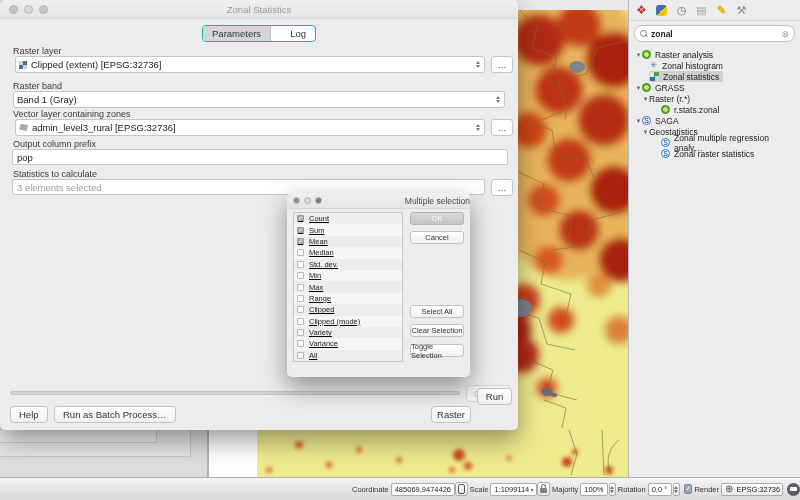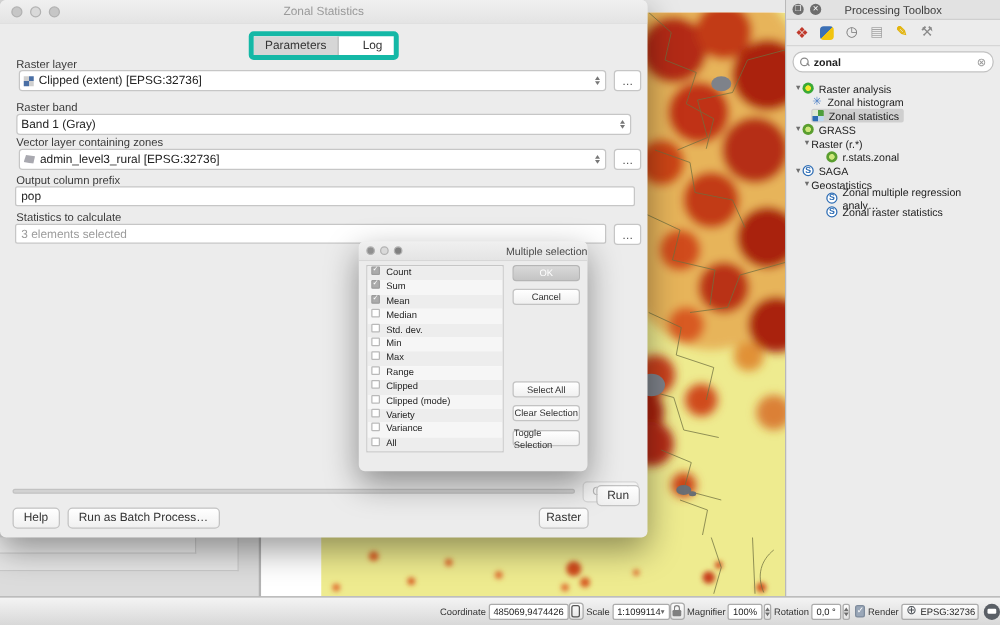--- a/index.html
+++ b/index.html
@@ -66,21 +66,21 @@
   
   .dialog{position:absolute;background:#ececec;border-radius:5px;box-shadow:0 10px 26px rgba(0,0,0,.4);box-sizing:border-box;}
   .titlebar{position:relative;display:flex;align-items:center;height:18px;border-bottom:1px solid #d7d7d7;border-radius:5px 5px 0 0;background:linear-gradient(#f0f0f0,#e4e4e4);}
   .dots{display:flex;gap:6px;margin-left:9px;}
   .dot{width:9px;height:9px;border-radius:50%;background:#c6c6c6;border:0.5px solid #b2b2b2;box-sizing:border-box;}
   .dot.mid{background:#d9d9d9;}
   .win-title{position:absolute;left:0;right:0;text-align:center;font-size:9.5px;color:#9a9a9a;}
 
   
   .zonal{left:0;top:0;width:518px;height:430px;}
-  .seg{display:flex;width:fit-content;margin:6px auto 16px;border:4px solid #14b8a6;border-radius:4px;overflow:hidden;background:#fff;gap:10px;}
+  .seg{display:flex;width:fit-content;margin:6px auto 16px;border:1px solid #14b8a6;border-radius:4px;overflow:hidden;background:#fff;gap:10px;}
   .seg span{font-size:9.5px;color:#333;padding:2px 9px;}
   .seg .on{background:#d6d6d6;border-right:1px solid #bdbdbd;}
   .fld-lbl{position:absolute;font-size:9px;color:#3a3a3a;}
   .combo{position:absolute;height:17px;background:#fff;border:1px solid #c6c6c6;border-radius:3px;display:flex;align-items:center;padding:0 3px;box-sizing:border-box;font-size:9.5px;color:#222;}
   .combo .stp{margin-left:auto;display:flex;flex-direction:column;gap:1px;padding-right:1px;}
   .stp i{display:block;width:0;height:0;border-left:2.5px solid transparent;border-right:2.5px solid transparent;}
   .stp .u{border-bottom:3px solid #777;} .stp .d{border-top:3px solid #777;}
   .ras-ic{width:8px;height:8px;margin-right:4px;background:conic-gradient(#4a6fa5 0 25%, #cfcfcf 0 50%, #4a6fa5 0 75%, #cfcfcf 0);flex:0 0 auto;}
   .vec-ic{width:9px;height:7px;margin-right:4px;background:#a9a9b0;clip-path:polygon(20% 0,100% 15%,85% 100%,0 80%);flex:0 0 auto;}
   .browse{position:absolute;width:22px;height:17px;background:#fff;border:1px solid #c6c6c6;border-radius:3px;font-size:9px;color:#444;display:flex;align-items:center;justify-content:center;box-sizing:border-box;}
@@ -91,21 +91,21 @@
   .btn.disabled{color:#b5b5b5;background:#f3f3f3;border-color:#d6d6d6;}
 
   
   .multi{left:287px;top:193px;width:183px;height:184px;}
   .multi .titlebar{height:15px;}
   .multi .dots{gap:4px;margin-left:6px;}
   .multi .dot{width:7px;height:7px;}
   .multi .dot.d1{background:#8f8f8f;} .multi .dot.d3{background:#7f7f7f;}
   .multi .win-title{font-size:8.5px;color:#4a4a4a;text-align:right;}
   .ms-list{position:absolute;left:6px;top:19px;width:110px;height:150px;background:#fff;border:1px solid #c6c6c6;box-sizing:border-box;overflow:hidden;}
-  .ms-row{height:11.4px;display:flex;padding-left:3px;gap:5px;box-sizing:border-box;}
+  .ms-row{height:11.4px;display:flex;align-items:center;padding-left:3px;gap:5px;box-sizing:border-box;text-decoration:underline;}
   .ms-row:nth-child(odd){background:#ededed;}
   .ms-row:nth-child(even){background:#f6f6f6;}
   .cbx{width:7px;height:7px;background:#fff;border:1px solid #b9b9b9;border-radius:1px;box-sizing:border-box;color:#fff;font-size:6px;line-height:5px;text-align:center;flex:0 0 auto;}
   .cbx.on{background:#ababab;border-color:#9c9c9c;}
   .ms-label{font-size:7.5px;color:#222;}
   .ms-btn{position:absolute;left:123px;width:54px;height:13px;background:linear-gradient(#ffffff,#f0f0f0);border:1px solid #c3c3c3;border-radius:3px;font-size:7.5px;color:#333;display:flex;align-items:center;justify-content:center;box-sizing:border-box;}
   .ms-btn.default{background:linear-gradient(#d9d9d9,#c4c4c4);border-color:#b5b5b5;color:#fff;}
 </style>
 </head>
 <body>
@@ -183,25 +183,20 @@
       <g fill="#7e828a">
         <ellipse cx="368" cy="57" rx="8" ry="6"></ellipse>
         <ellipse cx="312" cy="298" rx="11" ry="9"></ellipse>
         <ellipse cx="338" cy="382" rx="6" ry="4" fill="#6a6e74"></ellipse>
         <ellipse cx="345" cy="385" rx="3" ry="2" fill="#6a6e74"></ellipse>
       </g>
     </svg>
   </div>
 
   <aside class="toolbox">
-    <div class="tb-titlebar">
-      <span class="dock-btn">❐</span>
-      <span class="dock-btn">✕</span>
-      <span class="tb-title">Processing Toolbox</span>
-    </div>
     <div class="tb-toolbar">
       <span class="tbi tbi-models">❖</span>
       <span class="tbi">
           <span class="tbi-scripts"></span>
         </span>
       <span class="tbi tbi-history">◷</span>
       <span class="tbi tbi-file">▤</span>
       <span class="tbi tbi-edit">✎</span>
       <span class="tbi tbi-wrench">⚒</span>
     </div>
@@ -267,21 +262,21 @@
         <span class="mouse-ic"></span>
       </span>
     <span class="sb-lbl">Scale</span>
     <span class="sb-field" style="width:56px;">
         <span>1:1099114</span>
         <span class="chev">▾</span>
       </span>
     <span class="sb-btn">
         <span class="lock-ic"></span>
       </span>
-    <span class="sb-lbl">Magnifier</span>
+    <span class="sb-lbl">Majority</span>
     <span class="sb-field" style="width:32px;">100%</span>
     <span class="stepper">
         <span class="t-up"></span>
         <span class="t-dn"></span>
       </span>
     <span class="sb-lbl">Rotation</span>
     <span class="sb-field" style="width:28px;">0,0 °</span>
     <span class="stepper">
         <span class="t-up"></span>
         <span class="t-dn"></span>

